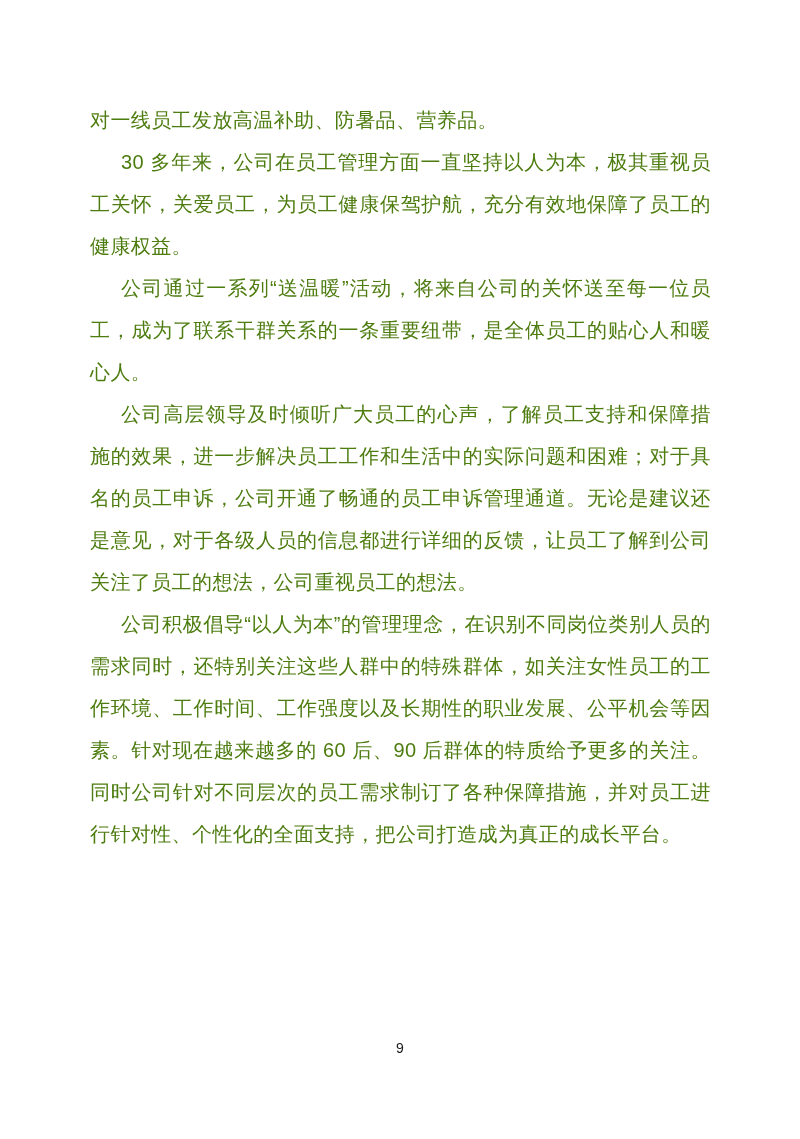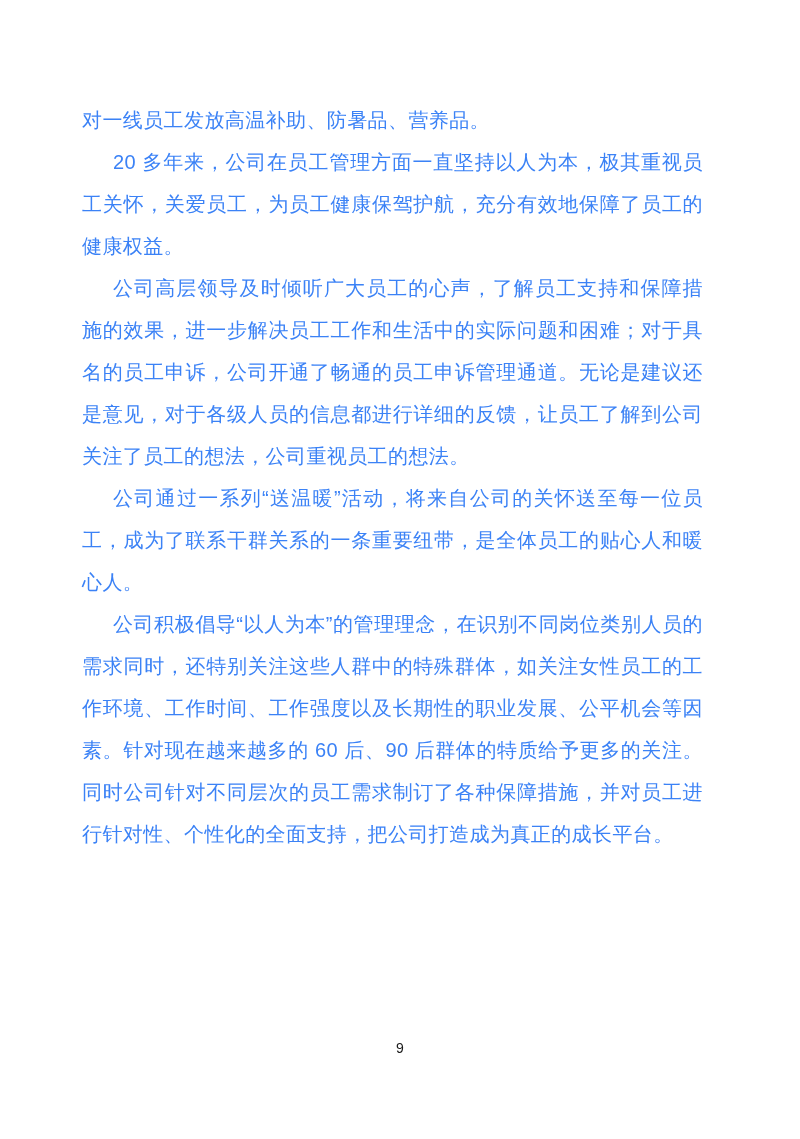--- a/index.html
+++ b/index.html
@@ -10,24 +10,24 @@
   .page {
     position: relative;
     width: 800px;
     height: 1139px;
     background: #ffffff;
     overflow: hidden;
     font-family: "Liberation Sans", "DejaVu Sans", sans-serif;
   }
   .content {
     position: absolute;
-    left: 82px;
+    left: 90px;
     top: 99px;
     width: 621px;
-    color: #3b82f6;
+    color: #4d7c0f;
     font-size: 20px;
     line-height: 42px;
     letter-spacing: 0.4px;
     text-align: justify;
     word-break: break-all;
   }
   .content p {
     margin: 0;
     padding: 0;
   }
@@ -44,19 +44,19 @@
     line-height: 20px;
     color: #1a1a1a;
   }
 </style>
 </head>
 <body>
 
 <div class="page">
   <div class="content">
     <p>对一线员工发放高温补助、防暑品、营养品。</p>
-    <p class="indent">20 多年来，公司在员工管理方面一直坚持以人为本，极其重视员工关怀，关爱员工，为员工健康保驾护航，充分有效地保障了员工的健康权益。</p>
+    <p class="indent">30 多年来，公司在员工管理方面一直坚持以人为本，极其重视员工关怀，关爱员工，为员工健康保驾护航，充分有效地保障了员工的健康权益。</p>
+    <p class="indent">公司通过一系列“送温暖”活动，将来自公司的关怀送至每一位员工，成为了联系干群关系的一条重要纽带，是全体员工的贴心人和暖心人。</p>
     <p class="indent">公司高层领导及时倾听广大员工的心声，了解员工支持和保障措施的效果，进一步解决员工工作和生活中的实际问题和困难；对于具名的员工申诉，公司开通了畅通的员工申诉管理通道。无论是建议还是意见，对于各级人员的信息都进行详细的反馈，让员工了解到公司关注了员工的想法，公司重视员工的想法。</p>
-    <p class="indent">公司通过一系列“送温暖”活动，将来自公司的关怀送至每一位员工，成为了联系干群关系的一条重要纽带，是全体员工的贴心人和暖心人。</p>
     <p class="indent">公司积极倡导“以人为本”的管理理念，在识别不同岗位类别人员的需求同时，还特别关注这些人群中的特殊群体，如关注女性员工的工作环境、工作时间、工作强度以及长期性的职业发展、公平机会等因素。针对现在越来越多的 60 后、90 后群体的特质给予更多的关注。同时公司针对不同层次的员工需求制订了各种保障措施，并对员工进行针对性、个性化的全面支持，把公司打造成为真正的成长平台。</p>
   </div>
   <div class="page-number">9</div>
 </div>
 
 </body></html>

